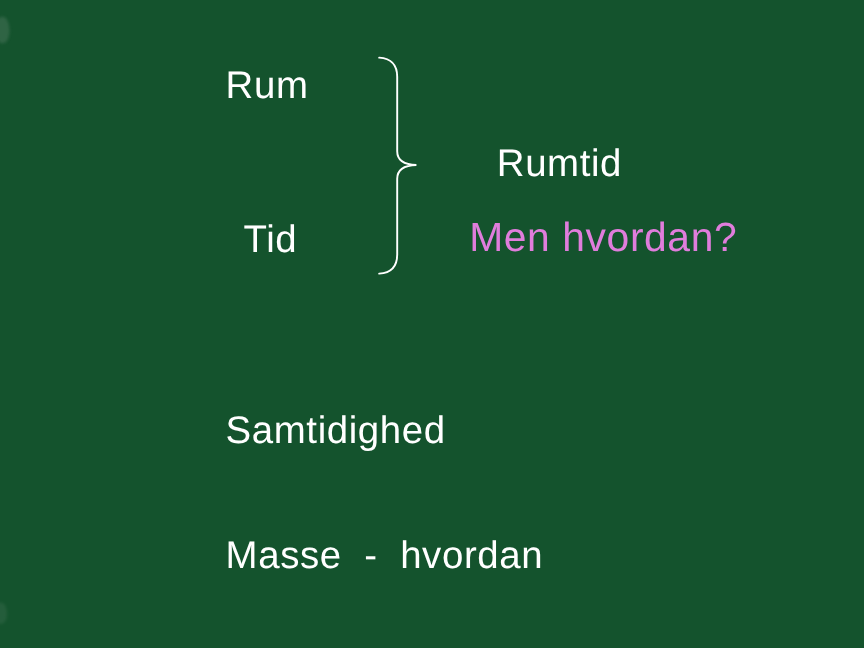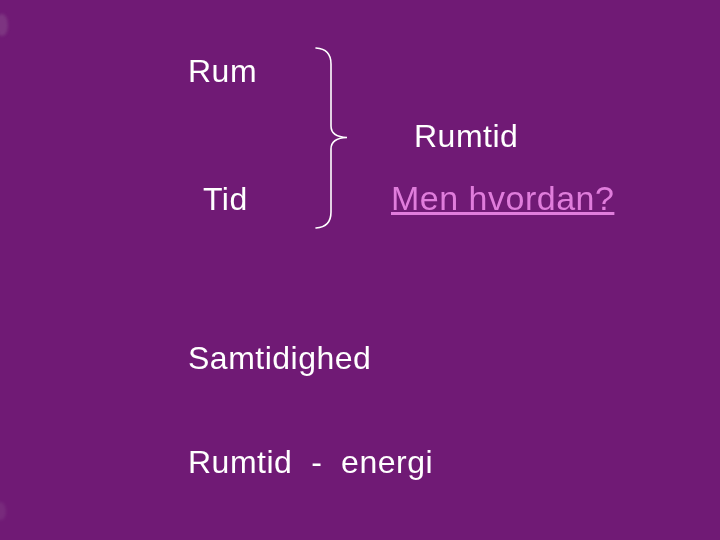--- a/index.html
+++ b/index.html
@@ -4,36 +4,36 @@
 <style>
   html, body {
     margin: 0;
     padding: 0;
     background: #000;
   }
   .slide {
     position: relative;
     width: 720px;
     height: 540px;
-    background: #701a75;
+    background: #14532d;
     overflow: hidden;
     font-family: "Liberation Sans", "DejaVu Sans", sans-serif;
   }
   .txt {
     position: absolute;
     line-height: 1;
     font-size: 32px;
     color: #ffffff;
     white-space: pre;
     letter-spacing: 0.5px;
   }
   .t-rum         { left: 188px; top: 55px;  }
   .t-rumtid      { left: 414px; top: 120px; }
   .t-tid         { left: 203px; top: 183px; }
-  .t-men         { left: 391px; top: 181px; font-size: 34px; text-decoration: underline; }
+  .t-men         { left: 391px; top: 181px; font-size: 34px; }
   .t-samtidighed { left: 188px; top: 318px; margin-top: 24px; }
   .t-masse       { left: 188px; top: 446px; }
 
   .brace {
     position: absolute;
     left: 314px;
     top: 46px;
     width: 36px;
     height: 184px;
   }
@@ -60,18 +60,18 @@
   </svg>
 
   <div class="txt t-rumtid">Rumtid</div>
 
   <div class="txt t-tid">Tid</div>
 
   <div class="txt t-men" style="color:#e07ddc;">Men hvordan?</div>
 
   <div class="txt t-samtidighed">Samtidighed</div>
 
-  <div class="txt t-masse">Rumtid  -  energi</div>
+  <div class="txt t-masse">Masse  -  hvordan</div>
 
   <div class="smudge smudge-top"></div>
   <div class="smudge smudge-bottom"></div>
 
 </div>
 
 </body></html>

